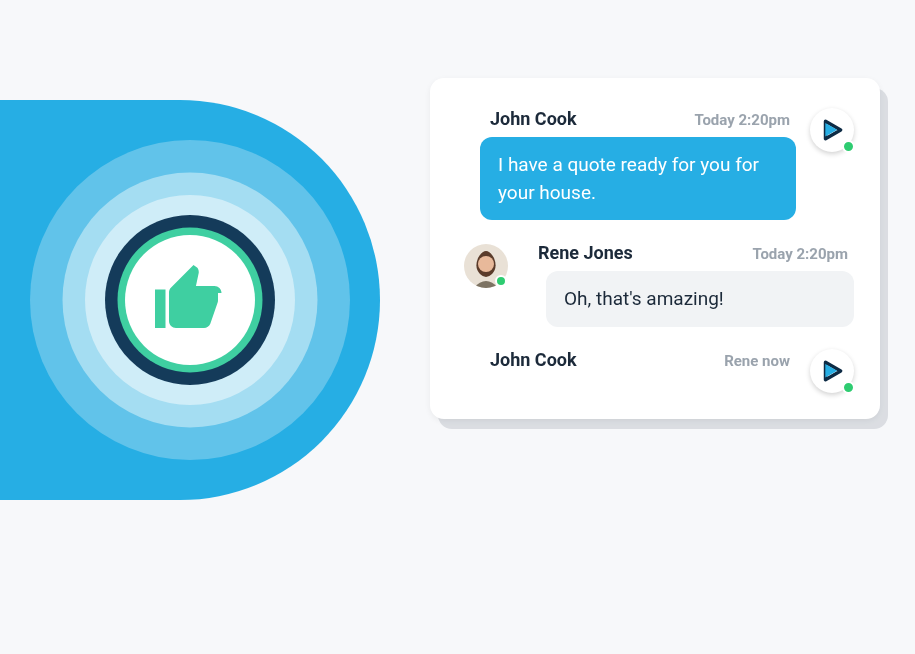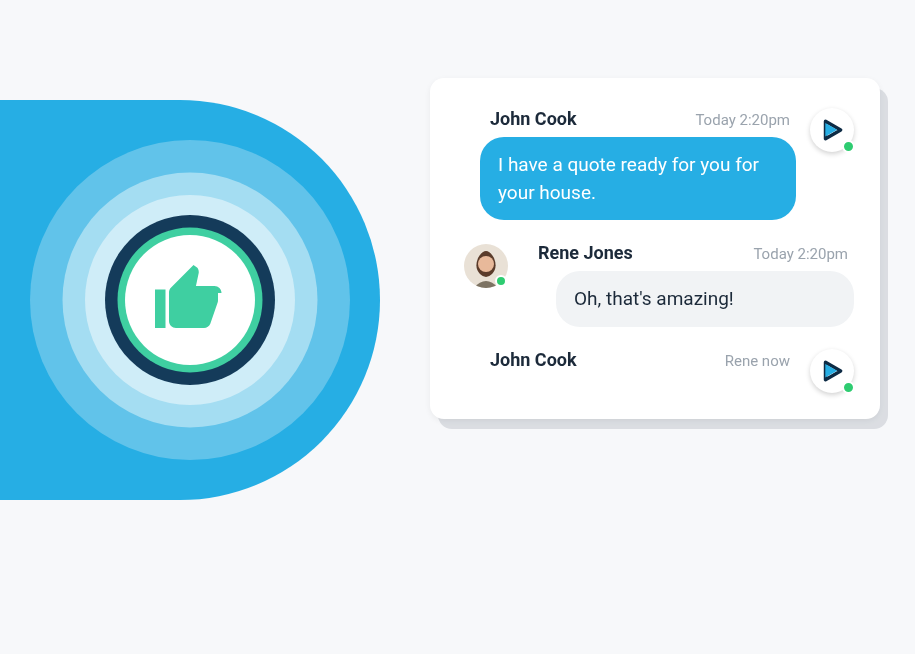--- a/index.html
+++ b/index.html
@@ -56,24 +56,24 @@
     box-shadow: 8px 10px 0 0 rgba(15, 35, 55, 0.12), 0 2px 6px rgba(0,0,0,0.06);
     padding: 30px 26px 26px 34px;
   }
 
   .msg-block { display: flex; margin-bottom: 22px; }
   .msg-block:last-child { margin-bottom: 0; }
 
   .msg-main { flex: 1 1 auto; min-width: 0; padding-left: 16px; }
   .msg-head { display: flex; justify-content: space-between; align-items: baseline; padding: 0 6px 8px 10px; }
   .sender-name { font-weight: 700; font-size: 18px; color: #1c2a3a; }
-  .msg-time { font-size: 15px; color: #9aa3ad; }
+  .msg-time { font-size: 15px; color: #9aa3ad; font-weight: bold; }
 
   .bubble {
-    border-radius: 24px;
+    border-radius: 12px;
     padding: 14px 18px;
     font-size: 19px;
     line-height: 1.45;
     max-width: 100%;
   }
   .bubble-agent { background: #26aee4; color: #ffffff; }
   .bubble-customer { background: #f1f3f5; color: #1c2a3a; }
 
   .avatar-col-right { flex: 0 0 auto; margin-left: 14px; }
   .avatar-col-left  { flex: 0 0 auto; margin-right: 14px; margin-top: 2px; }
@@ -114,21 +114,21 @@
     bottom: 1px;
     right: 1px;
     width: 12px;
     height: 12px;
     border-radius: 50%;
     background: #2ecc71;
     border: 2px solid #ffffff;
   }
 
   .customer-row .msg-head { padding-left: 0; }
-  .customer-row .bubble { margin-left: 18px; }
+  .customer-row .bubble { margin-left: 8px; }
 
 </style>
 </head>
 <body>
 
 <div class="blue-shape">
   <div class="rings">
     <div class="ring r1"></div>
     <div class="ring r2"></div>
     <div class="ring r3"></div>

